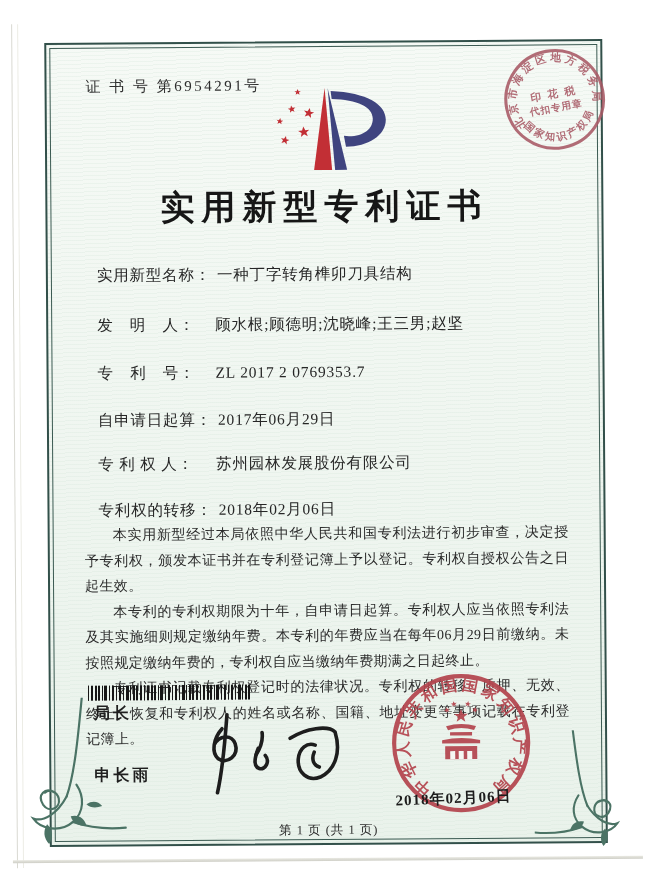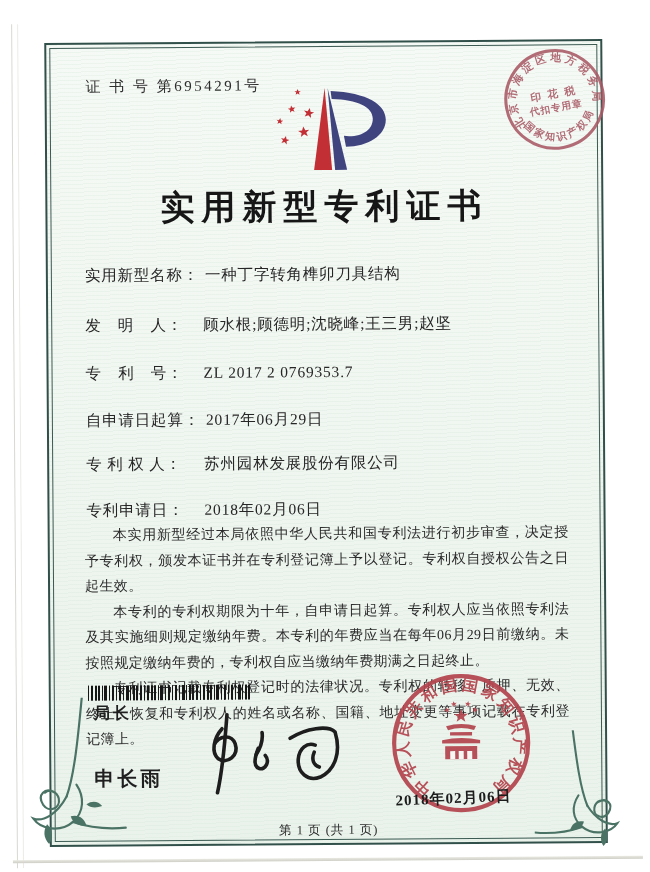--- a/index.html
+++ b/index.html
@@ -44,38 +44,38 @@
   .cert-number{
     left:88px;top:76px;font-size:15px;letter-spacing:2.5px;color:#2e2e2e;
   }
   .title{
     left:47px;top:184px;width:558px;text-align:center;
     font-size:34px;font-weight:700;letter-spacing:7px;color:#161616;
   }
   .field-row{
     left:86px;font-size:15.5px;color:#262626;letter-spacing:0.8px;white-space:nowrap;
   }
-  .field-row .lbl{display:inline-block;min-width:112px;}
+  .field-row .lbl{display:inline-block;min-width:112px;margin-left:12px;}
   .field-row .val{margin-left:6px;}
   .paras{
     left:84px;top:521px;width:484px;
     font-size:14px;line-height:25.5px;letter-spacing:0.4px;color:#2b2b2b;
     text-align:justify;
   }
   .paras p{margin:0;text-indent:2em;}
   .barcode{
     left:86px;top:684px;width:163px;height:15px;
     background:
       repeating-linear-gradient(90deg,#161616 0 1.5px,transparent 1.5px 3.5px),
       repeating-linear-gradient(90deg,#161616 0 1px,transparent 1px 8px);
   }
   .signoff-title{left:92px;top:702px;font-family:"Liberation Sans","DejaVu Sans",sans-serif;
     font-size:16px;font-weight:600;letter-spacing:3px;color:#1f1f1f;}
   .signoff-name{left:92px;top:764px;font-family:"Liberation Sans","DejaVu Sans",sans-serif;
-    font-size:20px;font-weight:600;letter-spacing:3px;color:#1f1f1f;}
+    font-size:16px;font-weight:600;letter-spacing:3px;color:#1f1f1f;}
   .issue-date{
     left:393px;top:790px;font-size:15px;font-weight:700;letter-spacing:1px;color:#1c1c1c;
     transform:rotate(-2deg);
   }
   .footer{
     left:47px;top:822px;width:558px;text-align:center;
     font-size:12.5px;letter-spacing:1px;color:#2c2c2c;
   }
   svg{display:block;}
   .tax-stamp{left:499px;top:43px;opacity:0.88;transform:rotate(-10deg);}
@@ -143,21 +143,21 @@
   <div class="abs field-row" style="top:362px">
     <span class="lbl">专　利　号：</span><span class="val">ZL 2017 2 0769353.7</span>
   </div>
   <div class="abs field-row" style="top:409px">
     <span class="lbl">自申请日起算：</span><span class="val">2017年06月29日</span>
   </div>
   <div class="abs field-row" style="top:453px">
     <span class="lbl">专 利 权 人：</span><span class="val">苏州园林发展股份有限公司</span>
   </div>
   <div class="abs field-row" style="top:499px">
-    <span class="lbl">专利申请日：</span><span class="val">2018年02月06日</span>
+    <span class="lbl">专利权的转移：</span><span class="val">2018年02月06日</span>
   </div>
 
   <div class="abs paras">
     <p>本实用新型经过本局依照中华人民共和国专利法进行初步审查，决定授予专利权，颁发本证书并在专利登记簿上予以登记。专利权自授权公告之日起生效。</p>
     <p>本专利的专利权期限为十年，自申请日起算。专利权人应当依照专利法及其实施细则规定缴纳年费。本专利的年费应当在每年06月29日前缴纳。未按照规定缴纳年费的，专利权自应当缴纳年费期满之日起终止。</p>
     <p>专利证书记载专利权登记时的法律状况。专利权的转移、质押、无效、终止、恢复和专利权人的姓名或名称、国籍、地址变更等事项记载在专利登记簿上。</p>
   </div>
 
   <div class="abs barcode"></div>
 

